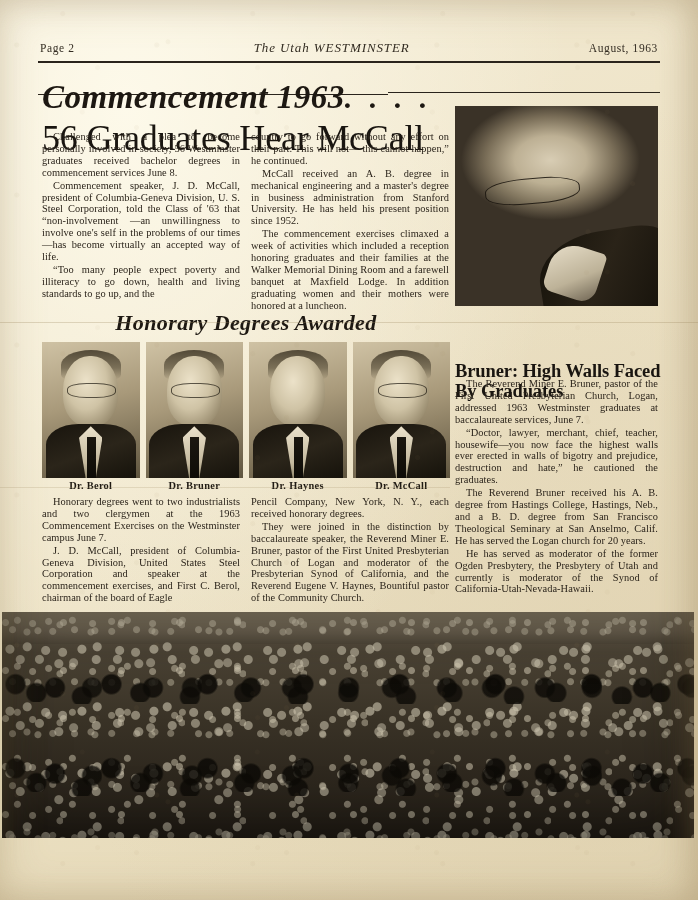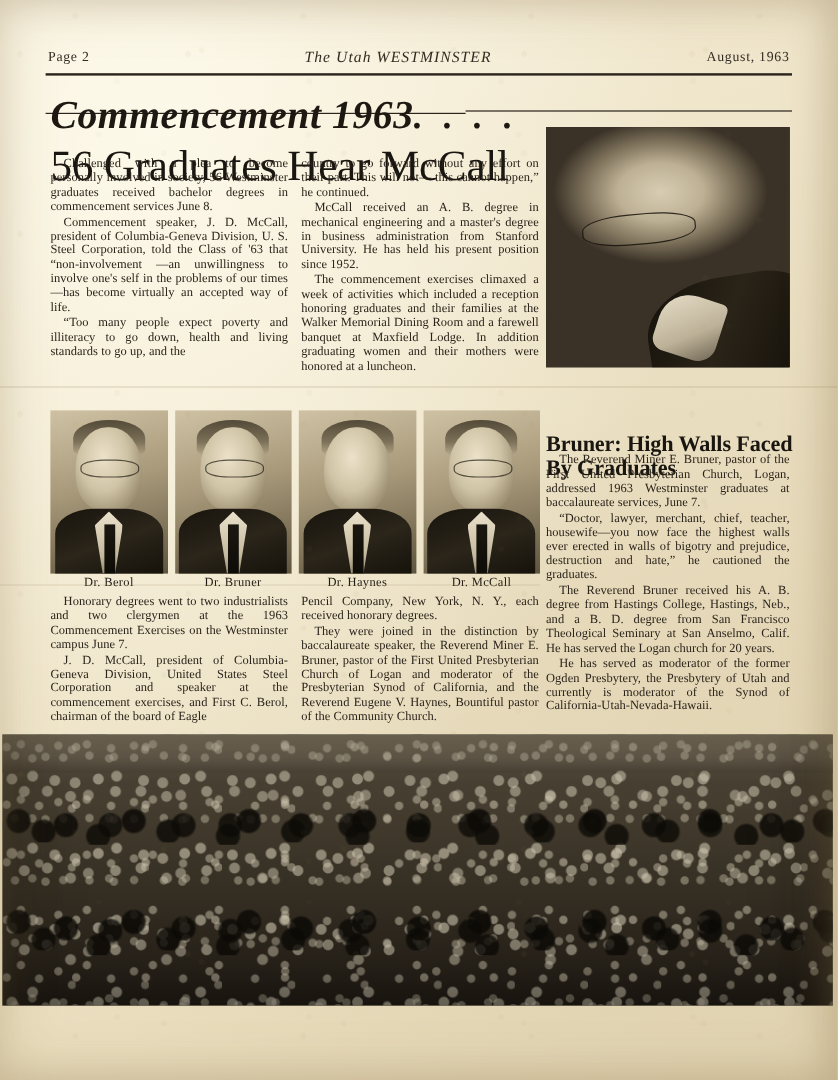--- a/index.html
+++ b/index.html
@@ -164,21 +164,21 @@
   }
   .thumb .tie {
     position: absolute; left: 46%; top: 70%; width: 9%; height: 30%;
     background: linear-gradient(180deg, #1b1710 0%, #0e0c07 100%);
   }
   #caps-thumbs {
     position: absolute; left: 42px; top: 480px; width: 408px;
     display: flex; gap: 6px;
   }
   #caps-thumbs .cap {
-    flex: 1; text-align: center; font-weight: 400; font-size: 10.4px;
+    flex: 1; text-align: center; font-weight: 700; font-size: 10.4px;
     letter-spacing: .3px; color: #1f1a13;
   }
 
   
   #headline-bruner {
     position: absolute; left: 455px; top: 346px; width: 208px;
     font-size: 18.5px; line-height: 20px; letter-spacing: -.1px; color: #191510;
   }
 
   
@@ -268,20 +268,21 @@
     <p>McCall received an A. B. degree in mechanical engineering and a master's degree in business administration from Stanford University. He has held his present position since 1952.</p>
     <p>The commencement exercises climaxed a week of activities which included a reception honoring graduates and their families at the Walker Memorial Dining Room and a farewell banquet at Maxfield Lodge. In addition graduating women and their mothers were honored at a luncheon.</p>
   </div>
 
   <div class="photo" id="photo-mccall">
     <div class="shoulder"></div>
     <div class="collar"></div>
     <div class="glasses"></div>
   </div>
 
+  <div id="subhead-honorary">Honorary Degrees Awarded</div>
 
   <div id="thumbs">
     <div class="thumb">
       <div class="hair"></div>
       <div class="head"></div>
       <div class="spec"></div>
       <div class="suit"></div>
       <div class="shirt"></div>
       <div class="tie"></div>
     </div>

